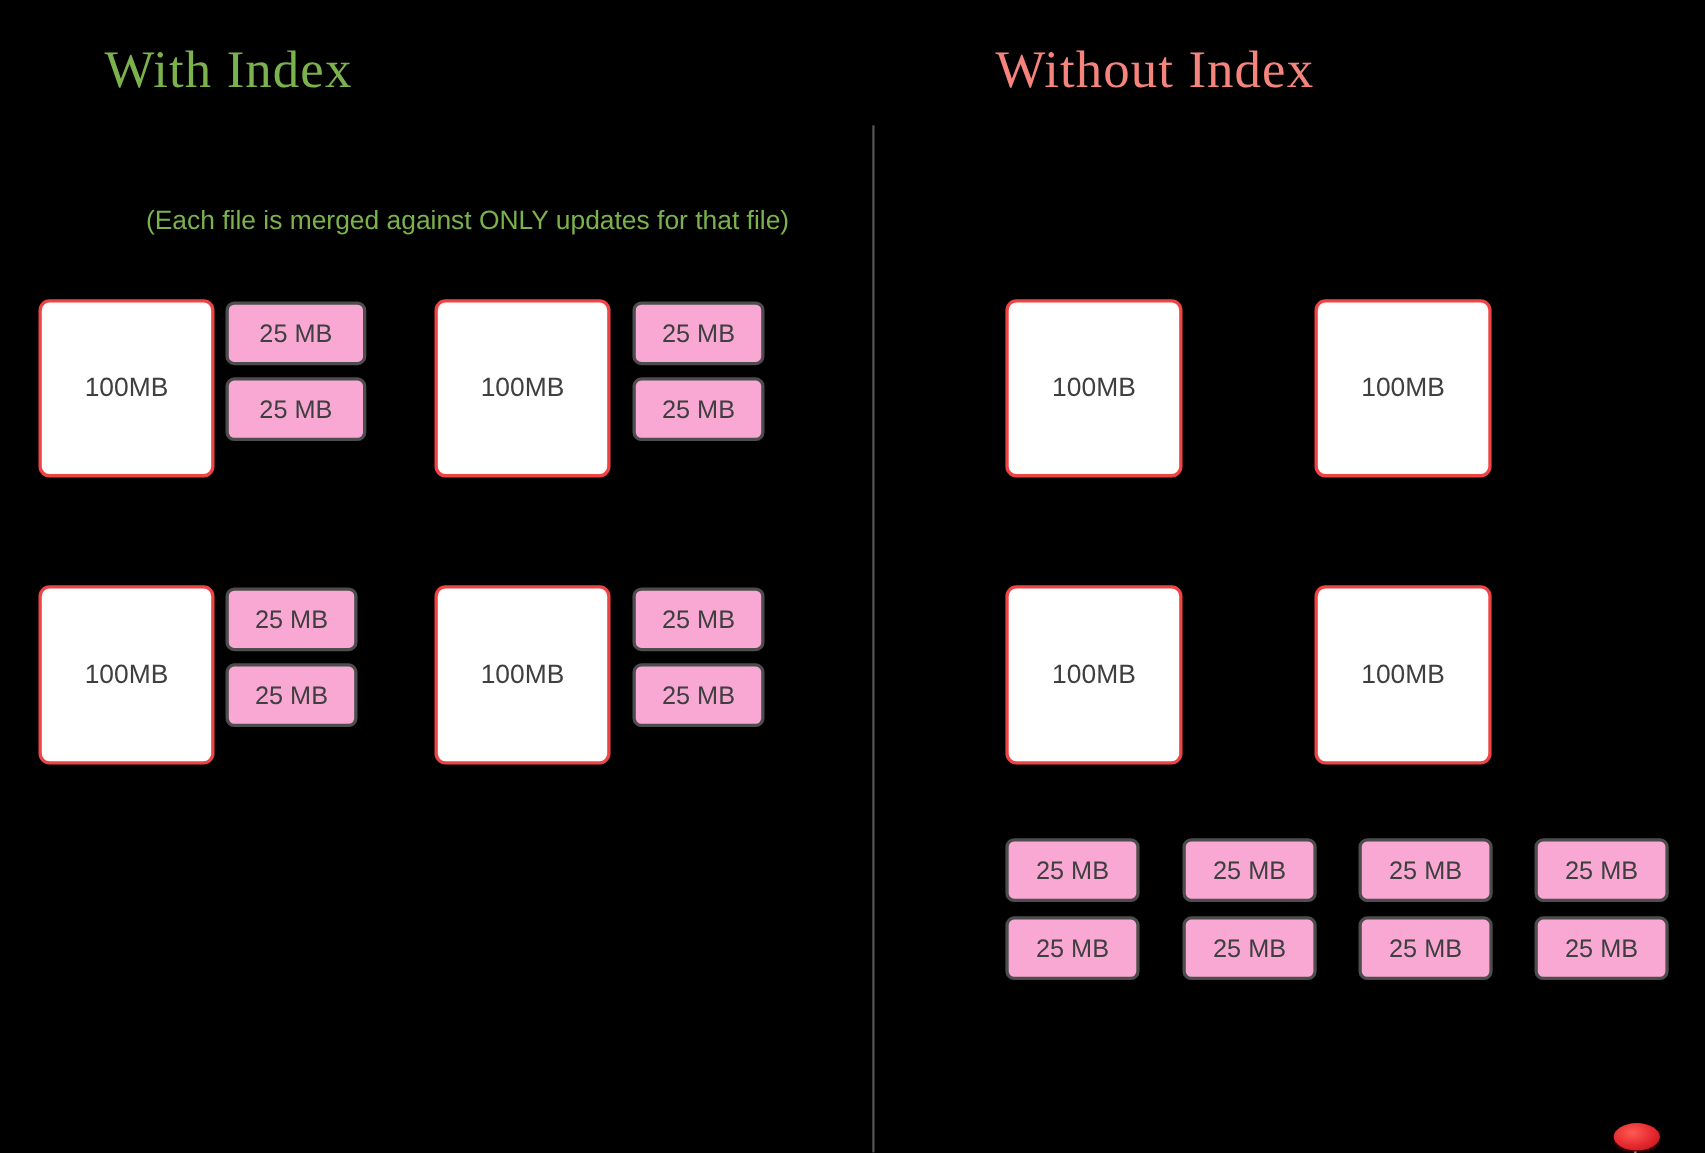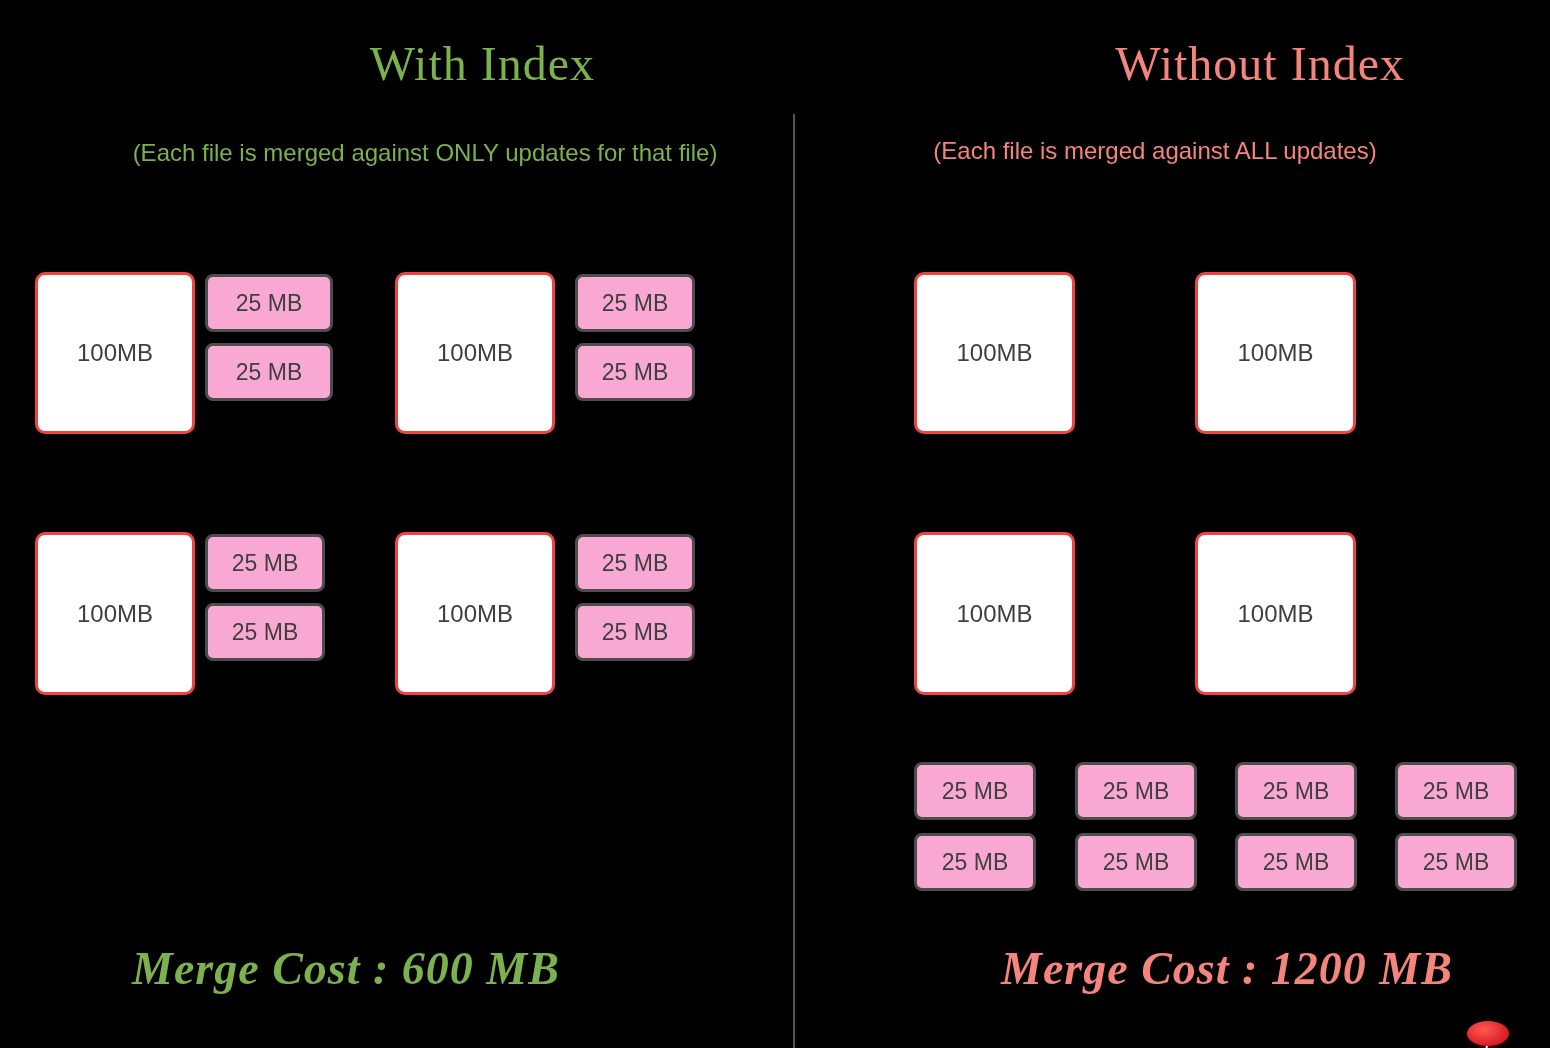--- a/index.html
+++ b/index.html
@@ -11,31 +11,32 @@
     overflow: hidden;
     font-family: "Liberation Sans", sans-serif;
   }
   .abs { position: absolute; }
 
   
   .panel-title {
     font-family: "Liberation Serif", serif;
     font-size: 48px;
     font-weight: 400;
-    text-align: right;
+    text-align: left;
     letter-spacing: 1px;
   }
   .green { color: #7BB24E; }
   .salmon { color: #F5847C; }
 
   .panel-subtitle {
     font-family: "Liberation Sans", sans-serif;
     font-size: 24px;
     text-align: center;
     white-space: nowrap;
+    margin-top: 48px;
   }
 
   .merge-cost {
     font-family: "Liberation Serif", serif;
     font-style: italic;
     font-weight: 700;
     font-size: 46px;
     text-align: center;
     white-space: nowrap;
     letter-spacing: 1px;
@@ -116,44 +117,41 @@
     <div class="abs update-box" style="left:575px; top:343px;">25 MB</div>
 
     <div class="abs file-box" style="left:35px; top:532px; height:163px;">100MB</div>
     <div class="abs update-box" style="left:205px; top:534px;">25 MB</div>
     <div class="abs update-box" style="left:205px; top:603px;">25 MB</div>
 
     <div class="abs file-box" style="left:395px; top:532px; height:163px;">100MB</div>
     <div class="abs update-box" style="left:575px; top:534px;">25 MB</div>
     <div class="abs update-box" style="left:575px; top:603px;">25 MB</div>
 
-    <div class="abs merge-cost green" style="left:96px; top:942px; width:500px;">Merge Cost : 600 MB</div>
   </div>
 
   <div class="abs divider" style="left:793px; top:114px; height:934px;"></div>
 
   <div class="abs" style="left:794px; top:0; width:756px; height:794px;">
     <div class="abs panel-title salmon" style="left:111px; top:36px; width:500px;">Without Index</div>
 
-    <div class="abs panel-subtitle salmon" style="left:111px; top:137px; width:500px;">(Each file is merged against ALL updates)</div>
 
     <div class="abs file-box" style="left:120px; top:272px; width:161px;">100MB</div>
     <div class="abs file-box" style="left:401px; top:272px; width:161px;">100MB</div>
     <div class="abs file-box" style="left:120px; top:532px; width:161px; height:163px;">100MB</div>
     <div class="abs file-box" style="left:401px; top:532px; width:161px; height:163px;">100MB</div>
 
     <div class="abs update-box" style="left:120px; top:762px; width:122px;">25 MB</div>
     <div class="abs update-box" style="left:281px; top:762px; width:122px;">25 MB</div>
     <div class="abs update-box" style="left:441px; top:762px; width:122px;">25 MB</div>
     <div class="abs update-box" style="left:601px; top:762px; width:122px;">25 MB</div>
     <div class="abs update-box" style="left:120px; top:833px; width:122px;">25 MB</div>
     <div class="abs update-box" style="left:281px; top:833px; width:122px;">25 MB</div>
     <div class="abs update-box" style="left:441px; top:833px; width:122px;">25 MB</div>
     <div class="abs update-box" style="left:601px; top:833px; width:122px;">25 MB</div>
 
-    <div class="abs merge-cost salmon" style="left:183px; top:942px; width:500px;">Merge Cost : 1200 MB</div>
   </div>
 
   <div class="abs php-badge" style="left:1467px; top:1021px;">
     <span>php</span>
   </div>
 
 </div>
 
 </body></html>

